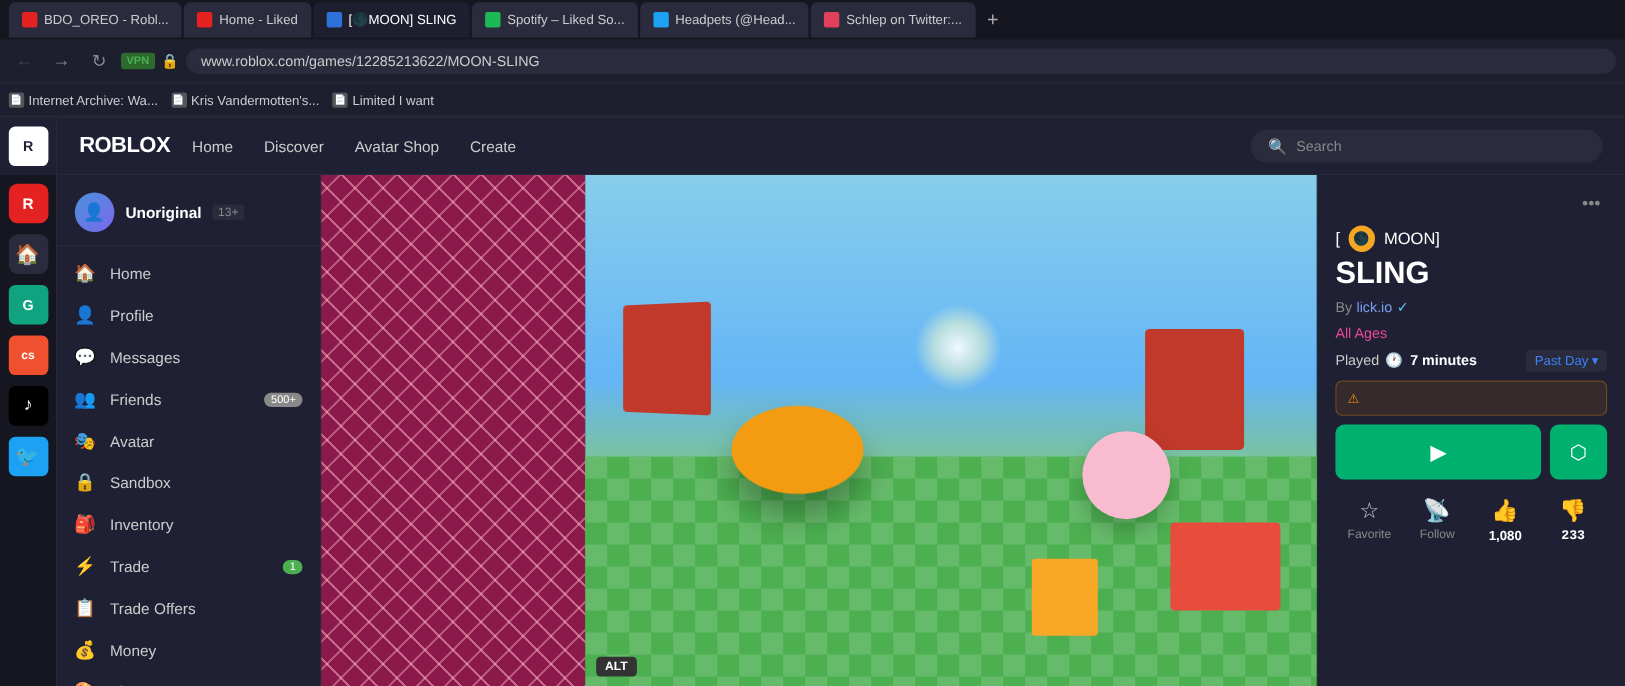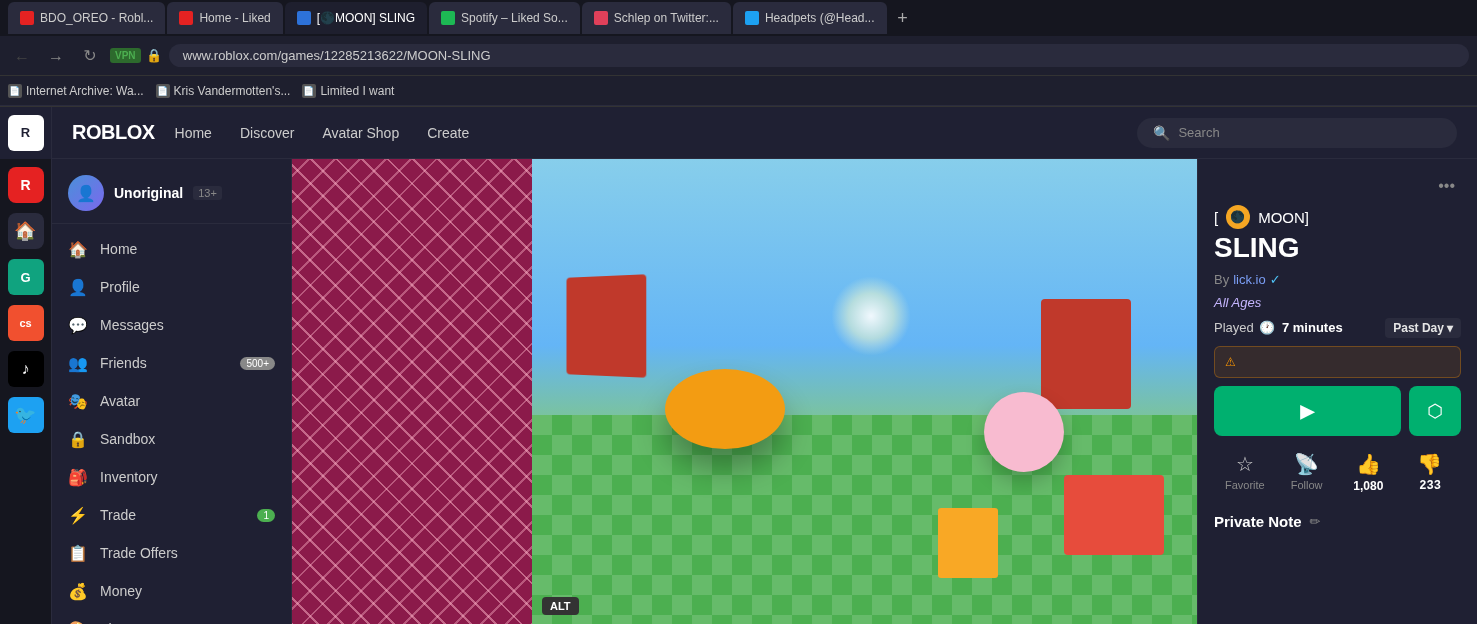--- a/index.html
+++ b/index.html
@@ -77,26 +77,26 @@
     </div>
     <div class="tab active">
       <div class="tab-favicon moon"></div>
       <span>[🌑MOON] SLING</span>
     </div>
     <div class="tab">
       <div class="tab-favicon spotify"></div>
       <span>Spotify – Liked So...</span>
     </div>
     <div class="tab">
+      <div class="tab-favicon headpets"></div>
+      <span>Headpets (@Head...</span>
+    </div>
+    <div class="tab">
       <div class="tab-favicon twitter" style="background:#e0405a;"></div>
       <span>Schlep on Twitter:...</span>
-    </div>
-    <div class="tab">
-      <div class="tab-favicon headpets"></div>
-      <span>Headpets (@Head...</span>
     </div>
     <div class="tab-new">+</div>
   </div>
 
   <div class="nav-bar">
     <div class="nav-btn disabled">←</div>
     <div class="nav-btn">→</div>
     <div class="nav-btn">↻</div>
     <span class="vpn-badge">VPN</span>
     <span class="lock-icon">🔒</span>
@@ -256,27 +256,27 @@
             </div>
             <div style="font-size:28px;font-weight:900;color:#fff;line-height:1.1;">SLING</div>
           </div>
 
           <div style="font-size:13px;color:#888;display:flex;align-items:center;gap:4px;">
             <span>By</span>
             <span style="color:#7b9ef5;cursor:pointer;">lick.io</span>
             <span style="color:#4fc3f7;">✓</span>
           </div>
 
-          <div style="font-size:13px;color:#c4b5fd;font-style:italic;">All Ages</div>
+          <div style="font-size:13px;color:#ec4899;">All Ages</div>
 
           <div style="display:flex;align-items:center;gap:6px;font-size:13px;color:#ccc;">
             <span>Played</span>
             <span>🕐</span>
             <span style="color:#fff;font-weight:600;">7 minutes</span>
-            <div style="margin-left:auto;background:#2a2b3d;border:none;color:#e5e5e5;font-size:12px;padding:3px 8px;border-radius:4px;cursor:pointer;display:flex;align-items:center;gap:3px;font-weight:bold;">
+            <div style="margin-left:auto;background:#2a2b3d;border:none;color:#3b82f6;font-size:12px;padding:3px 8px;border-radius:4px;cursor:pointer;display:flex;align-items:center;gap:3px;">
               <span>Past Day</span>
               <span>▾</span>
             </div>
           </div>
 
           <div style="background:rgba(255,150,0,0.1);border:1px solid rgba(255,150,0,0.3);border-radius:6px;padding:8px 10px;font-size:12px;color:#ff9800;display:flex;align-items:flex-start;gap:6px;">
             <span>⚠</span>
           </div>
 
           <div style="display:flex;gap:8px;">
@@ -296,21 +296,17 @@
             <button style="flex:1;display:flex;flex-direction:column;align-items:center;gap:3px;padding:8px 4px;background:transparent;border:none;color:#ccc;cursor:pointer;border-radius:6px;">
               <span style="font-size:20px;">👍</span>
               <span style="font-size:12px;font-weight:600;color:#fff;">1,080</span>
             </button>
             <button style="flex:1;display:flex;flex-direction:column;align-items:center;gap:3px;padding:8px 4px;background:transparent;border:none;color:#ccc;cursor:pointer;border-radius:6px;">
               <span style="font-size:20px;">👎</span>
               <span style="font-size:12px;font-weight:600;color:#fff;font-family:Liberation Mono, monospace;">233</span>
             </button>
           </div>
 
-          <div style="display:flex;align-items:center;gap:8px;padding-top:4px;">
-            <span style="font-size:15px;font-weight:600;color:#fff;">Private Note</span>
-            <span style="font-size:13px;color:#888;cursor:pointer;">✏</span>
-          </div>
         </div>
       </div>
     </div>
   </div>
 </div>
 
 </body></html>

